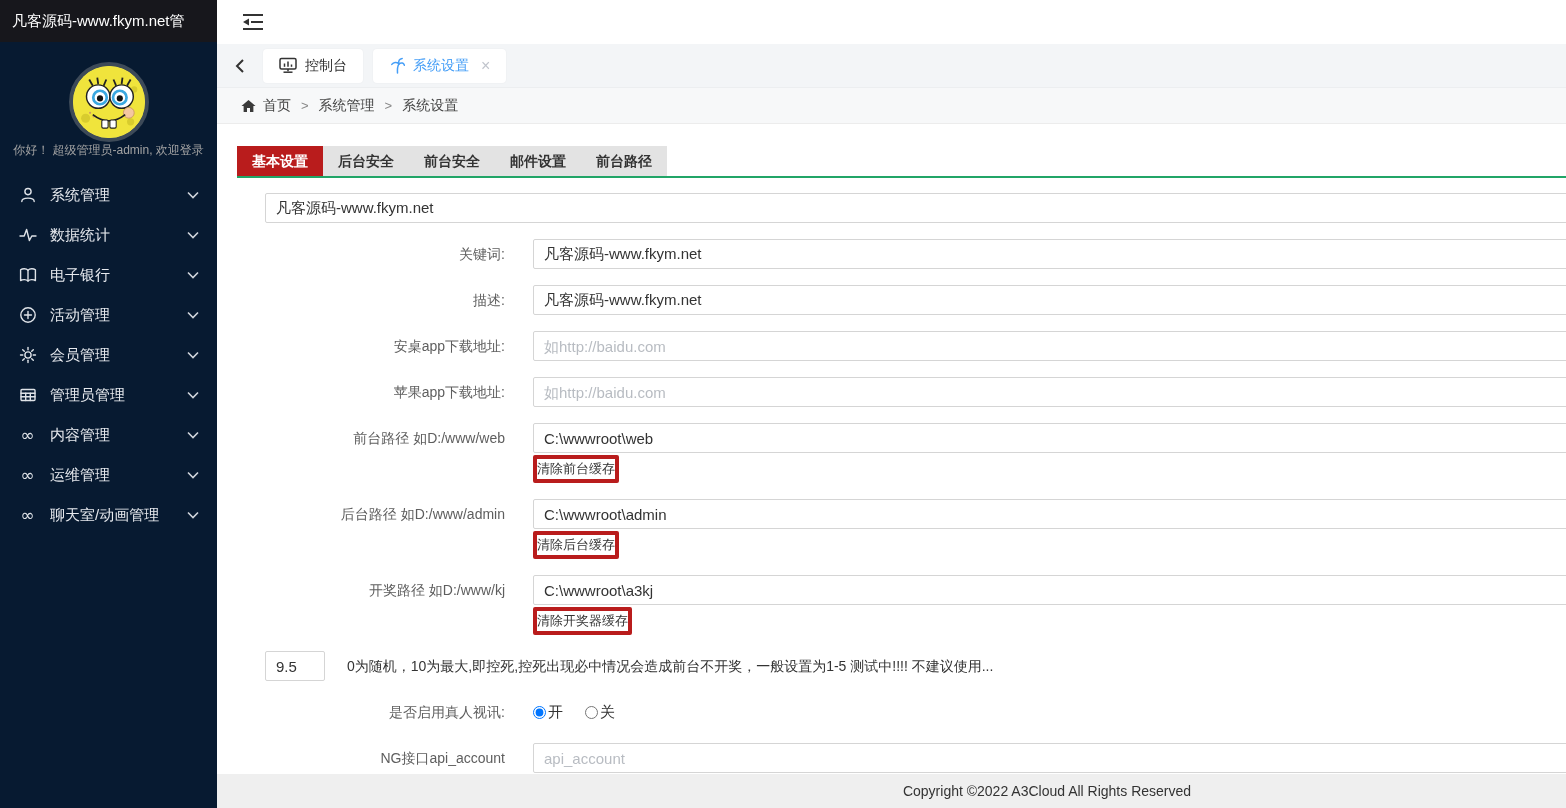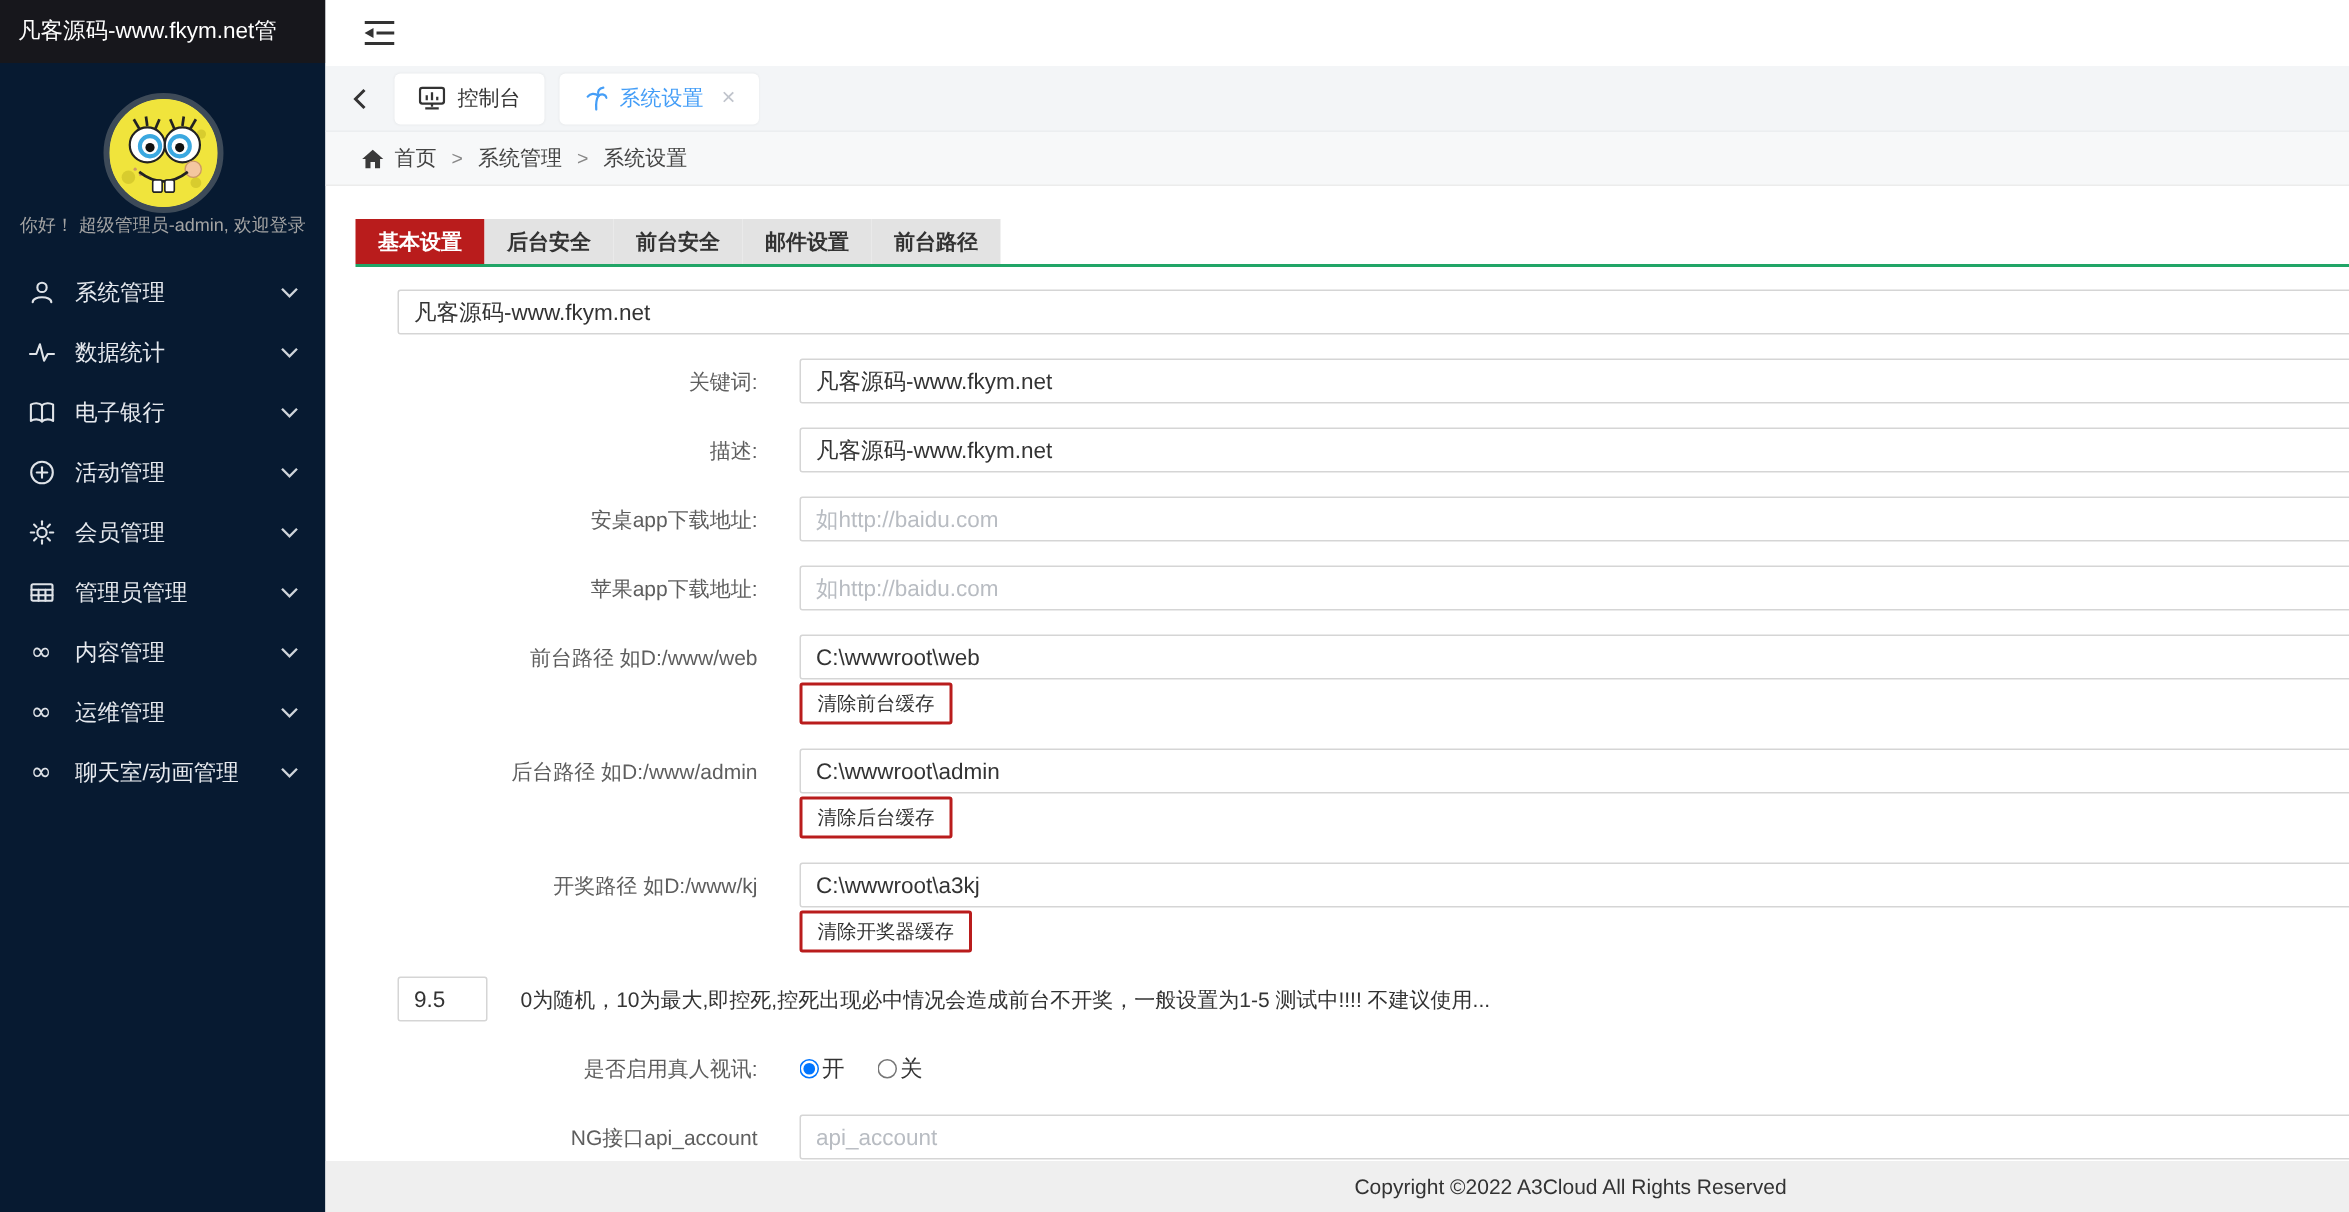--- a/index.html
+++ b/index.html
@@ -43,21 +43,21 @@
   .tab.active { background: #b91c1c; color: #fff; }
   .tab.inactive { background: #e3e3e3; color: #333; }
   .form { margin-top: 15px; }
   .form-row { display: flex; margin-bottom: 16px; }
   .form-label { width: 268px; flex-shrink: 0; text-align: right; font-size: 14px; color: #5e5e5e; line-height: 30px; }
   .form-label.red { color: #ff0000; }
   .form-field { margin-left: 28px; }
   .ipt { width: 1330px; height: 30px; border: 1px solid #d5d5d5; border-radius: 2px; padding: 0 10px; font-size: 15px; color: #333; font-family: "Liberation Sans", "DejaVu Sans", sans-serif; outline: none; }
   .ipt::placeholder { color: #b8bcc2; }
   .ipt.small { width: 60px; }
-  .cache-btn { display: block; margin-top: 2px; height: 28px; padding: 0 10px; background: #fff; border: 2px solid #b91c1c; border-radius: 2px; font-size: 13px; color: #333; cursor: pointer; font-family: "Liberation Sans", "DejaVu Sans", sans-serif; }
+  .cache-btn { display: block; margin-top: 2px; height: 28px; padding: 0 0; background: #fff; border: 4px solid #b91c1c; border-radius: 2px; font-size: 13px; color: #333; cursor: pointer; font-family: "Liberation Sans", "DejaVu Sans", sans-serif; }
   .inline-field { display: flex; align-items: center; }
   .hint { margin-left: 22px; font-size: 14px; color: #333; line-height: 30px; white-space: nowrap; }
   .radio-group { display: flex; align-items: center; height: 30px; }
   .radio-opt { display: flex; align-items: center; margin-right: 22px; font-size: 15px; color: #333; cursor: pointer; }
   .radio-opt input { margin-right: 2px; }
   .footer { position: absolute; bottom: 0; left: 0; width: 1660px; height: 34px; background: #efefef; text-align: center; line-height: 34px; font-size: 14px; color: #333; }
 </style>
 </head>
 <body>
 

